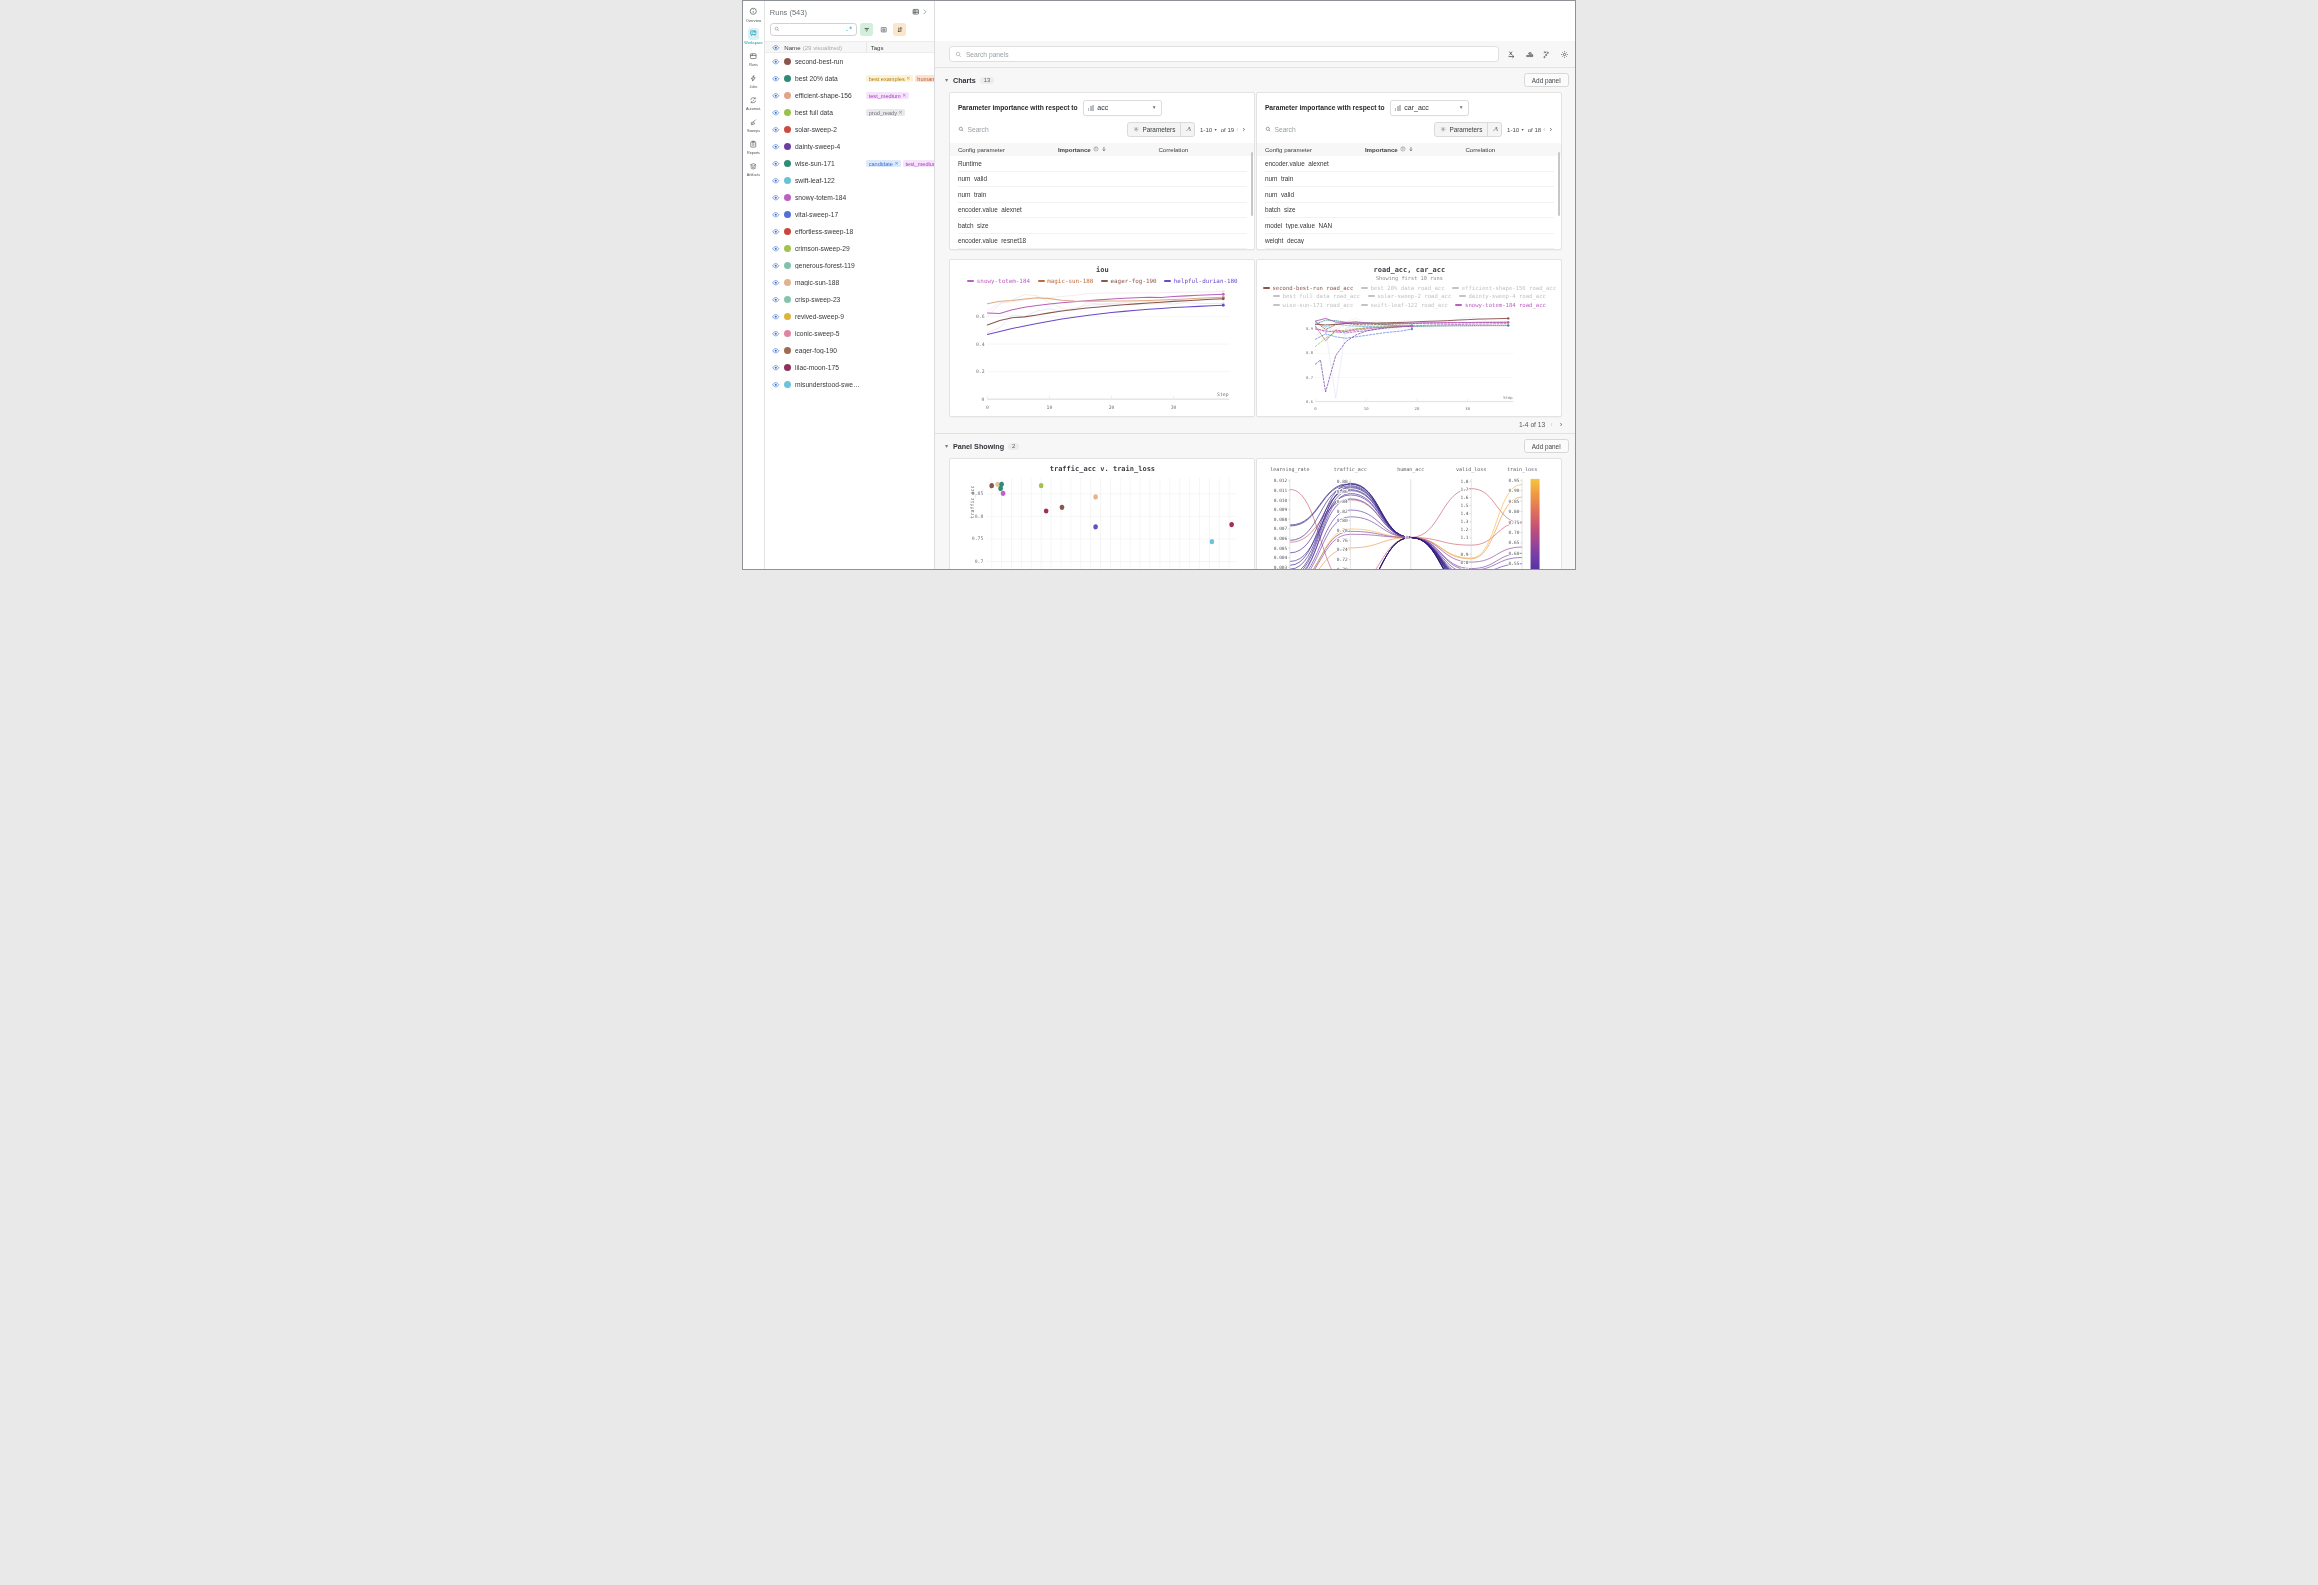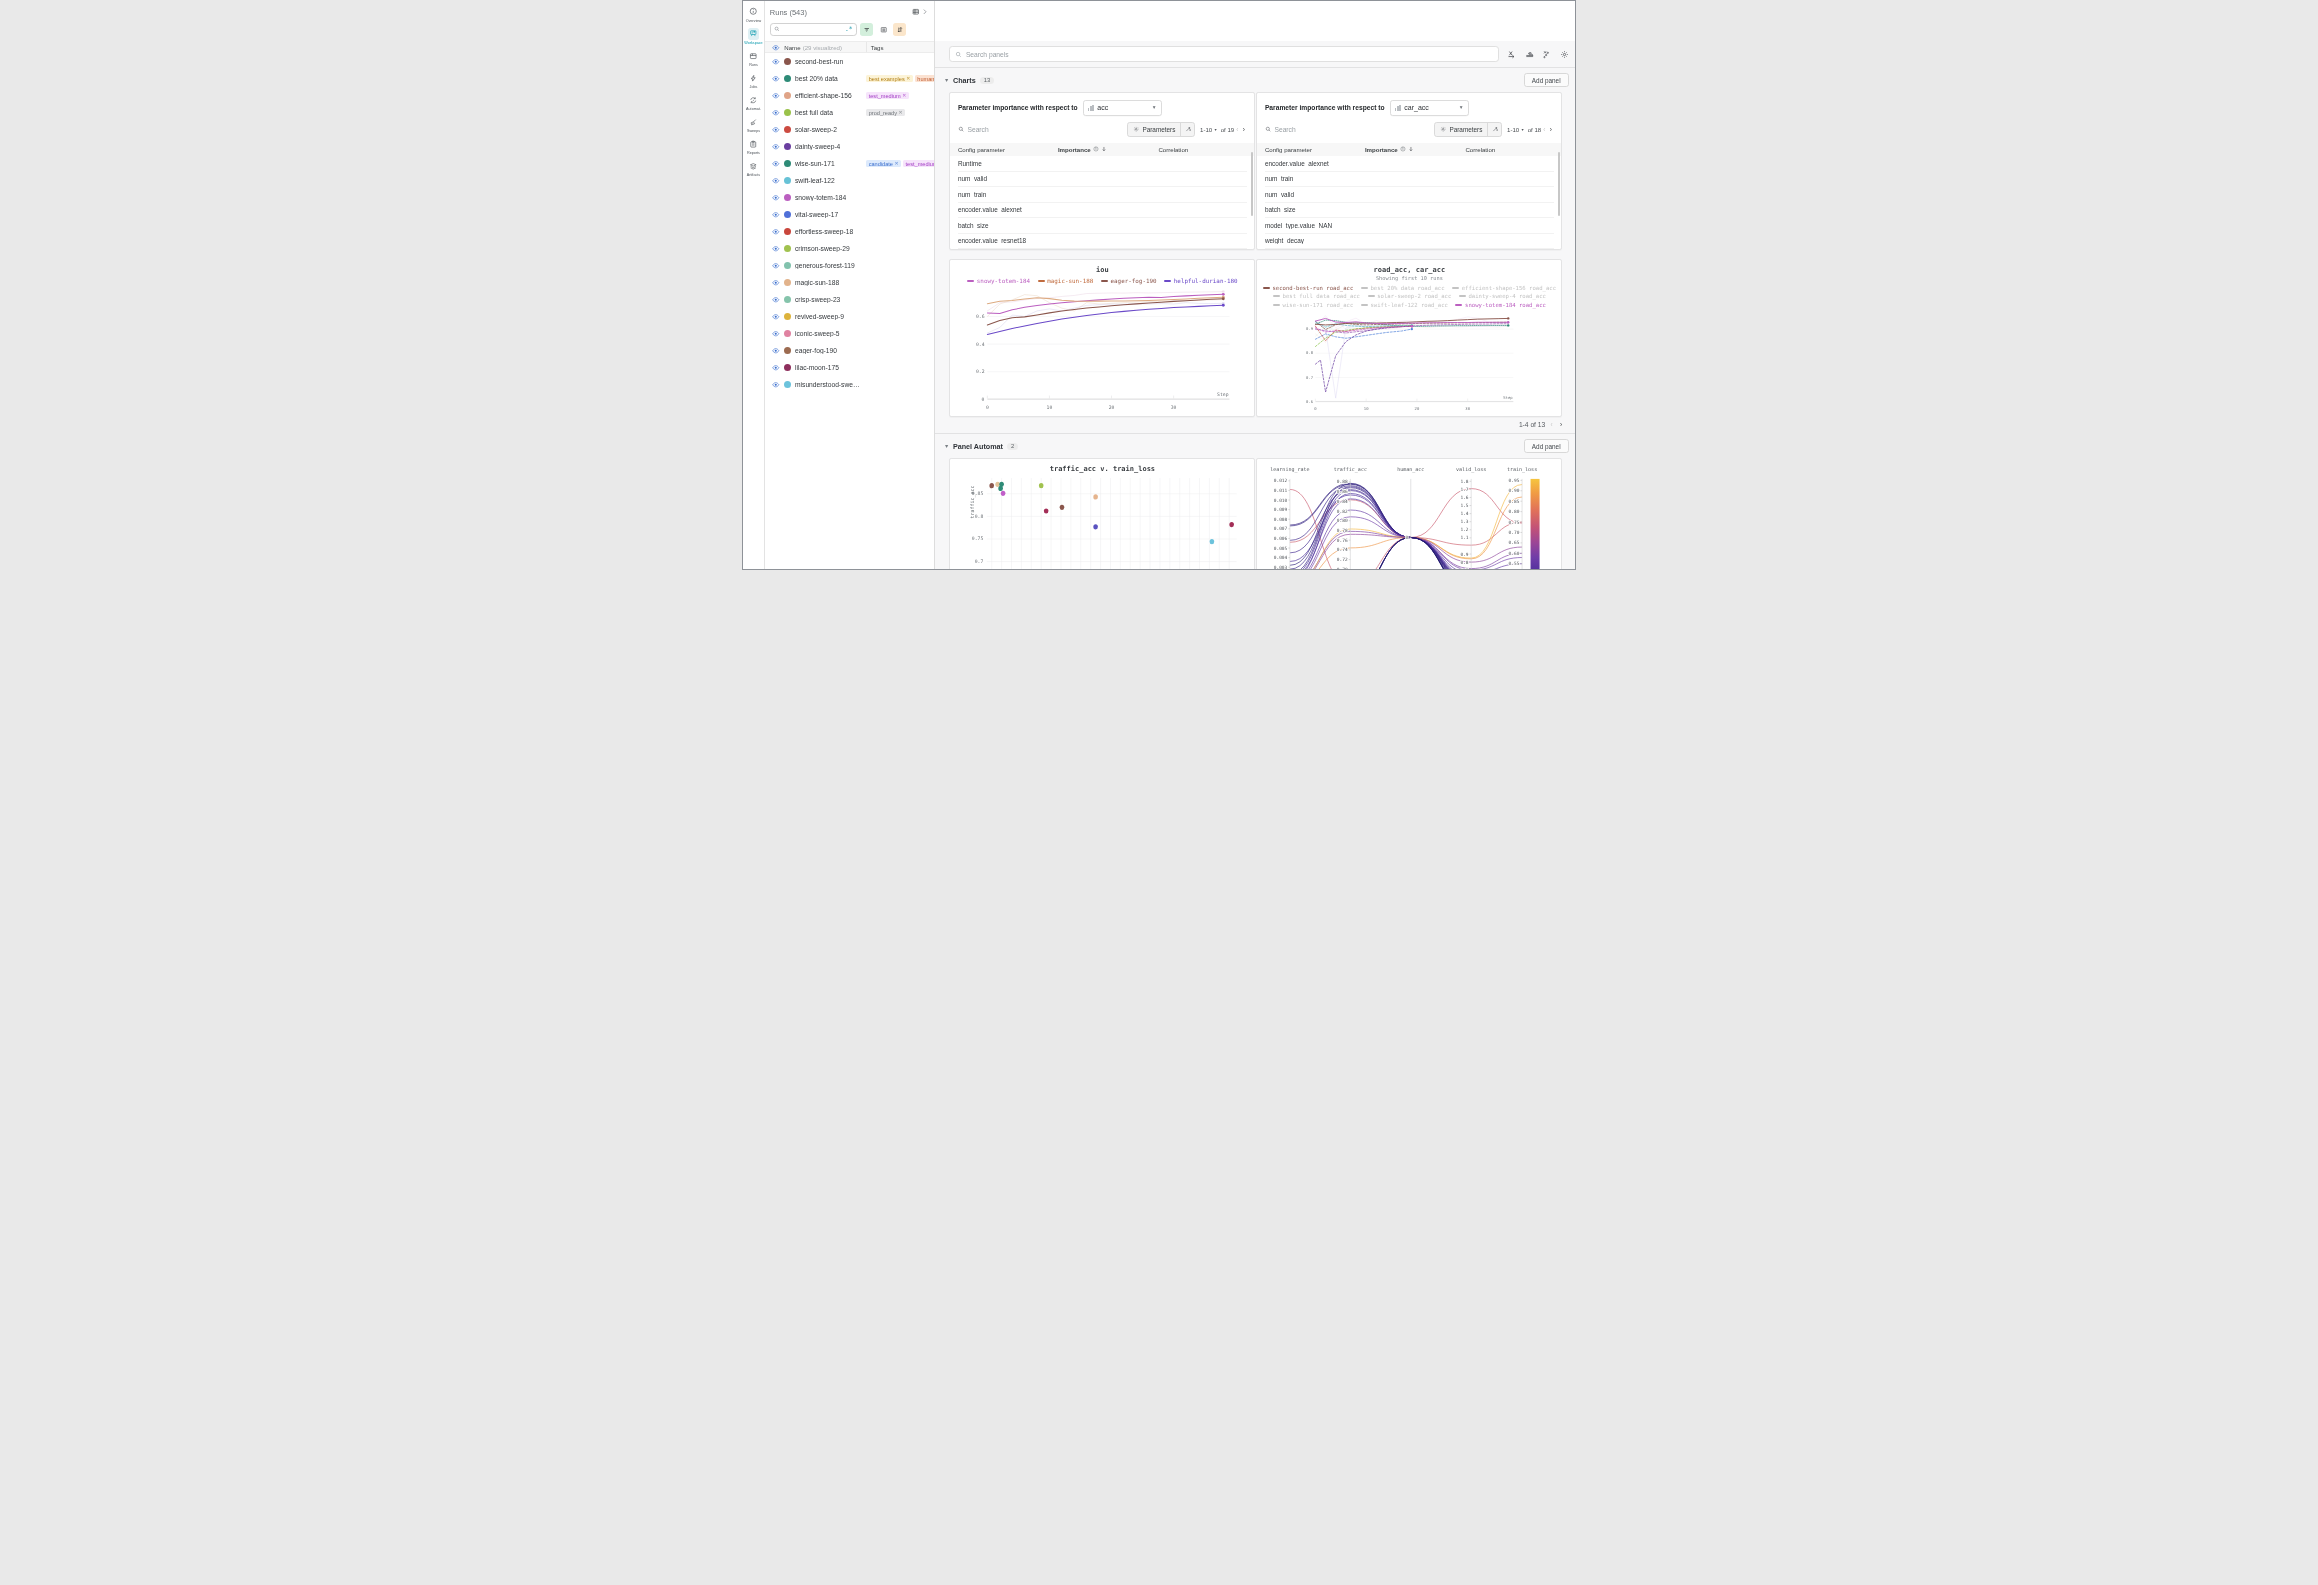--- a/index.html
+++ b/index.html
@@ -890,21 +890,21 @@
         <span>1-4 of 13</span>
         <span class="pag-chev dis">‹</span>
         <span class="pag-chev">›</span>
       </div>
       <div class="sec-divider"></div>
     </section>
 
     <section>
       <div class="sec-head">
         <span class="chev">▼</span>
-        <span class="sec-title">Panel Automat</span>
+        <span class="sec-title">Panel Showing</span>
         <span class="sec-count">2</span>
         <button class="add-panel">Add panel</button>
       </div>
       <div class="cards-row">
         <div class="card chart-card bottom-card">
           <div class="c-title">traffic_acc v. train_loss</div>
           <svg class="chart-svg" viewBox="0 0 556 263">
               <line x1="55.90099009900991" y1="10" x2="55.90099009900991" y2="227" stroke="#ededee" stroke-width="1"></line>
               <text x="55.90099009900991" y="251" text-anchor="middle" font-size="8.5" fill="#6f7479">0.42</text>
               <line x1="75.70297029702972" y1="10" x2="75.70297029702972" y2="227" stroke="#ededee" stroke-width="1"></line>

